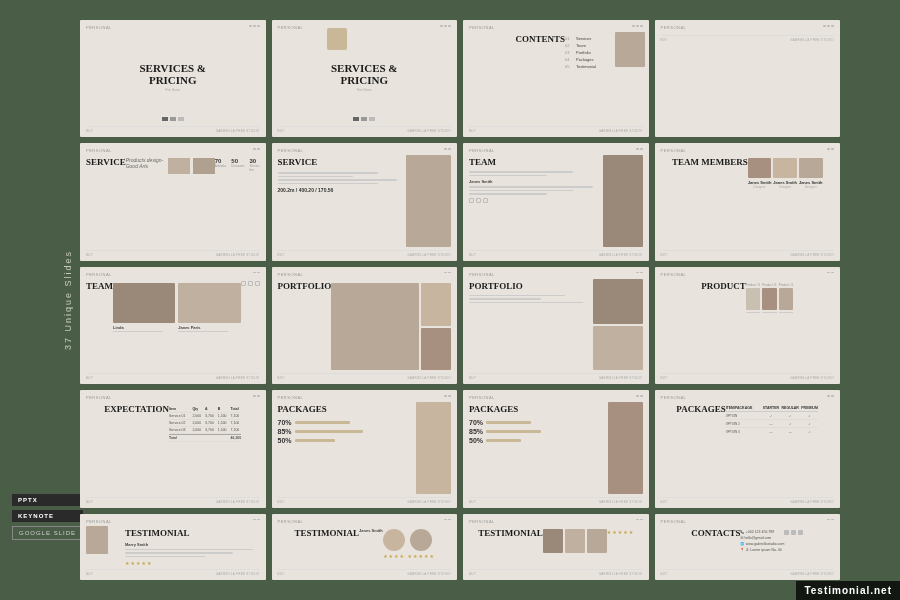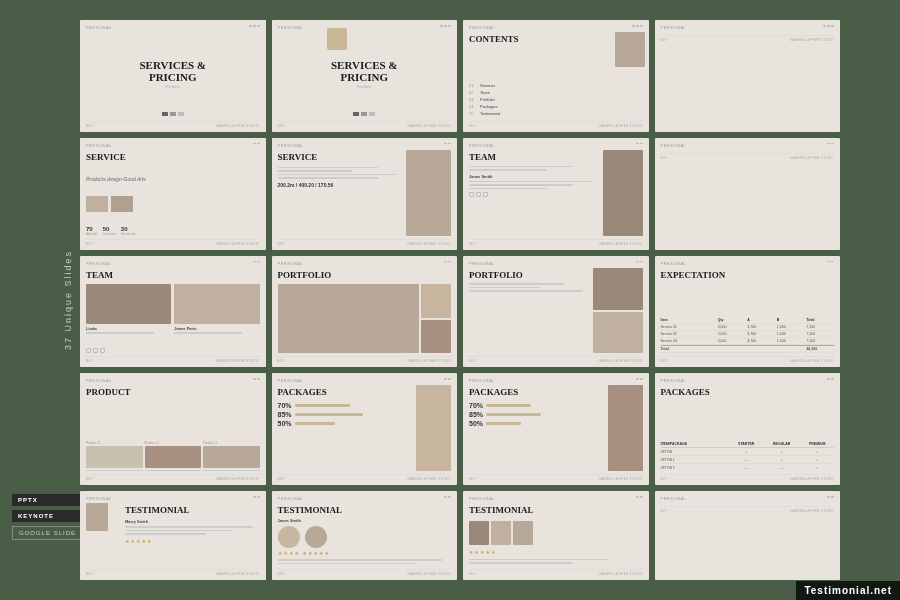--- a/index.html
+++ b/index.html
@@ -121,22 +121,22 @@
       color: #1a1a1a;
       line-height: 1.1;
       font-family: serif;
       text-align: center;
       margin-top: 4px;
     }
 
     .slide-content {
       flex: 1;
       display: flex;
-      flex-direction: column;
-      justify-content: space-between;
+      flex-direction: row;
+      justify-content: center;
     }
 
     .slide-subtitle {
       font-size: 5px;
       color: #666;
       margin-top: 2px;
       font-style: italic;
     }
 
     .slide-text-lines {
@@ -513,20 +513,40 @@
     </div>
 
     <div class="slide" style="background:#e8e4dd;">
       <div class="slide-header">
         <span class="slide-label">PERSONAL</span>
         <div class="slide-dots">
           <div class="slide-dot"></div>
             <div class="slide-dot"></div>
         </div>
       </div>
+      <div class="slide-content">
+        <div class="slide-title">TEAM MEMBERS</div>
+        <div class="grid-3col">
+          <div class="person-card">
+            <div class="person-photo" style="background:#a89080;"></div>
+            <div class="person-name">Janes Smith</div>
+            <div style="font-size:3px;color:#aaa;">Designer</div>
+          </div>
+          <div class="person-card">
+            <div class="person-photo" style="background:#c8b5a0;"></div>
+            <div class="person-name">Janes Smith</div>
+            <div style="font-size:3px;color:#aaa;">Designer</div>
+          </div>
+          <div class="person-card">
+            <div class="person-photo" style="background:#b8a898;"></div>
+            <div class="person-name">Janes Smith</div>
+            <div style="font-size:3px;color:#aaa;">Designer</div>
+          </div>
+        </div>
+      </div>
       <div class="slide-footer">
         <span class="footer-text">BUY</span>
         <span class="footer-text">GABRIELLA FREE STUDIO</span>
       </div>
     </div>
 
     <div class="slide" style="background:#e8e4dd;">
       <div class="slide-header">
         <span class="slide-label">PERSONAL</span>
         <div class="slide-dots">
@@ -597,20 +617,54 @@
           <div class="slide-title">PORTFOLIO</div>
           <div class="slide-text-lines" style="margin-top:3px;">
             <div class="slide-text-line medium"></div>
             <div class="slide-text-line short"></div>
             <div class="slide-text-line long"></div>
           </div>
         </div>
         <div style="width:50px;display:flex;flex-direction:column;gap:2px;">
           <div style="flex:1;background:#9a8878;border-radius:1px;"></div>
           <div style="flex:1;background:#c0b0a0;border-radius:1px;"></div>
+        </div>
+      </div>
+      <div class="slide-footer">
+        <span class="footer-text">BUY</span>
+        <span class="footer-text">GABRIELLA FREE STUDIO</span>
+      </div>
+    </div>
+
+    <div class="slide" style="background:#e8e4dd;">
+      <div class="slide-header">
+        <span class="slide-label">PERSONAL</span>
+        <div class="slide-dots">
+          <div class="slide-dot"></div>
+            <div class="slide-dot"></div>
+        </div>
+      </div>
+      <div class="slide-content">
+        <div class="slide-title">PRODUCT</div>
+        <div class="grid-3col" style="margin-top:4px;">
+          <div>
+            <div style="font-size:3px;color:#999;margin-bottom:1px;">Product #1</div>
+            <div style="width:100%;height:22px;background:#c8c0b0;border-radius:1px;"></div>
+            <div style="height:1px;background:#ccc;margin-top:2px;"></div>
+          </div>
+          <div>
+            <div style="font-size:3px;color:#999;margin-bottom:1px;">Product #1</div>
+            <div style="width:100%;height:22px;background:#a89080;border-radius:1px;"></div>
+            <div style="height:1px;background:#ccc;margin-top:2px;"></div>
+          </div>
+          <div>
+            <div style="font-size:3px;color:#999;margin-bottom:1px;">Product #1</div>
+            <div style="width:100%;height:22px;background:#b8a898;border-radius:1px;"></div>
+            <div style="height:1px;background:#ccc;margin-top:2px;"></div>
+          </div>
         </div>
       </div>
       <div class="slide-footer">
         <span class="footer-text">BUY</span>
         <span class="footer-text">GABRIELLA FREE STUDIO</span>
       </div>
     </div>
 
     <div class="slide" style="background:#e8e4dd;">
       <div class="slide-header">
@@ -650,54 +704,20 @@
             <div class="table-cell">3,700</div>
             <div class="table-cell">1,500</div>
             <div class="table-cell">7,100</div>
           </div>
           <div class="table-row" style="border-top:1px solid #aaa;">
             <div class="table-cell" style="font-weight:700;">Total</div>
             <div class="table-cell"></div>
             <div class="table-cell"></div>
             <div class="table-cell"></div>
             <div class="table-cell" style="font-weight:700;">46,300</div>
-          </div>
-        </div>
-      </div>
-      <div class="slide-footer">
-        <span class="footer-text">BUY</span>
-        <span class="footer-text">GABRIELLA FREE STUDIO</span>
-      </div>
-    </div>
-
-    <div class="slide" style="background:#e8e4dd;">
-      <div class="slide-header">
-        <span class="slide-label">PERSONAL</span>
-        <div class="slide-dots">
-          <div class="slide-dot"></div>
-            <div class="slide-dot"></div>
-        </div>
-      </div>
-      <div class="slide-content">
-        <div class="slide-title">PRODUCT</div>
-        <div class="grid-3col" style="margin-top:4px;">
-          <div>
-            <div style="font-size:3px;color:#999;margin-bottom:1px;">Product #1</div>
-            <div style="width:100%;height:22px;background:#c8c0b0;border-radius:1px;"></div>
-            <div style="height:1px;background:#ccc;margin-top:2px;"></div>
-          </div>
-          <div>
-            <div style="font-size:3px;color:#999;margin-bottom:1px;">Product #1</div>
-            <div style="width:100%;height:22px;background:#a89080;border-radius:1px;"></div>
-            <div style="height:1px;background:#ccc;margin-top:2px;"></div>
-          </div>
-          <div>
-            <div style="font-size:3px;color:#999;margin-bottom:1px;">Product #1</div>
-            <div style="width:100%;height:22px;background:#b8a898;border-radius:1px;"></div>
-            <div style="height:1px;background:#ccc;margin-top:2px;"></div>
           </div>
         </div>
       </div>
       <div class="slide-footer">
         <span class="footer-text">BUY</span>
         <span class="footer-text">GABRIELLA FREE STUDIO</span>
       </div>
     </div>
 
     <div class="slide" style="background:#e8e4dd;">
@@ -923,20 +943,34 @@
     </div>
 
     <div class="slide" style="background:#e8e4dd;">
       <div class="slide-header">
         <span class="slide-label">PERSONAL</span>
         <div class="slide-dots">
           <div class="slide-dot"></div>
             <div class="slide-dot"></div>
         </div>
       </div>
+      <div class="slide-content">
+        <div class="slide-title">CONTACTS</div>
+        <div style="margin-top:4px;">
+          <div style="font-size:3.5px;color:#555;margin-bottom:2px;">📞 +000 123 456 789</div>
+          <div style="font-size:3.5px;color:#555;margin-bottom:2px;">✉ hello@gmail.com</div>
+          <div style="font-size:3.5px;color:#555;margin-bottom:2px;">🌐 www.gabriellastudio.com</div>
+          <div style="font-size:3.5px;color:#555;">📍 Jl. Lorem ipsum No. 00</div>
+        </div>
+        <div style="display:flex;gap:2px;margin-top:4px;">
+          <div style="width:5px;height:5px;background:#bbb;border-radius:1px;"></div>
+          <div style="width:5px;height:5px;background:#bbb;border-radius:1px;"></div>
+          <div style="width:5px;height:5px;background:#bbb;border-radius:1px;"></div>
+        </div>
+      </div>
       <div class="slide-footer">
         <span class="footer-text">BUY</span>
         <span class="footer-text">GABRIELLA FREE STUDIO</span>
       </div>
     </div>
 
   </div>
 
   <div class="watermark">Testimonial.net</div>
 

